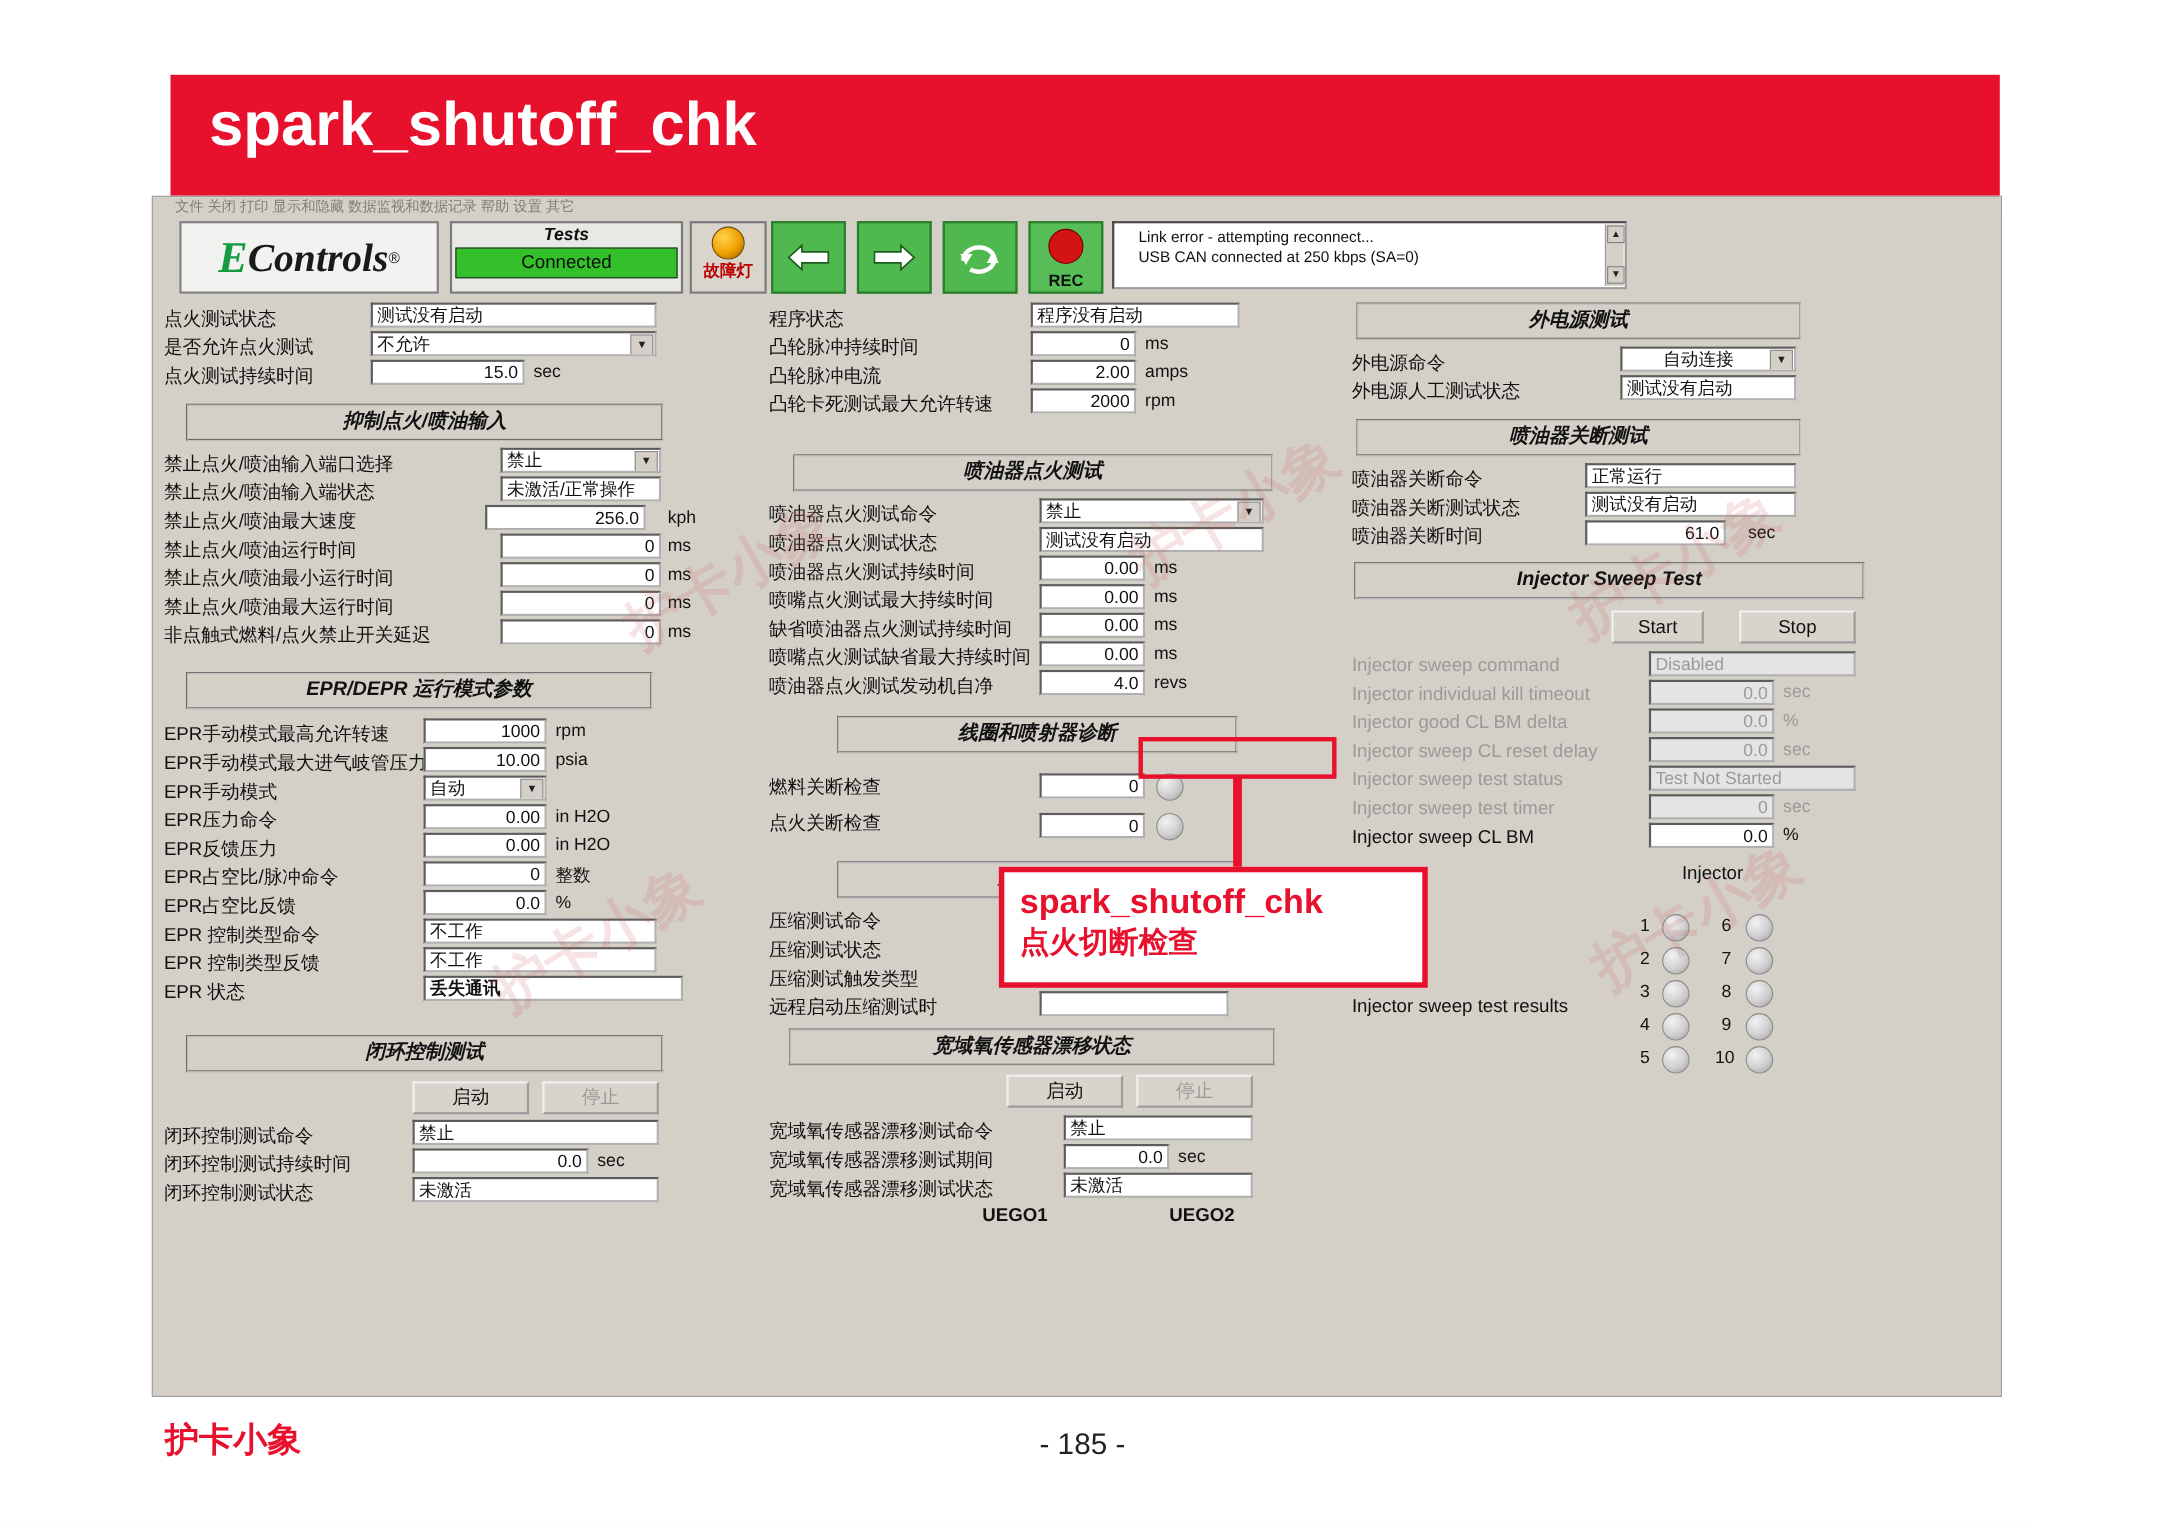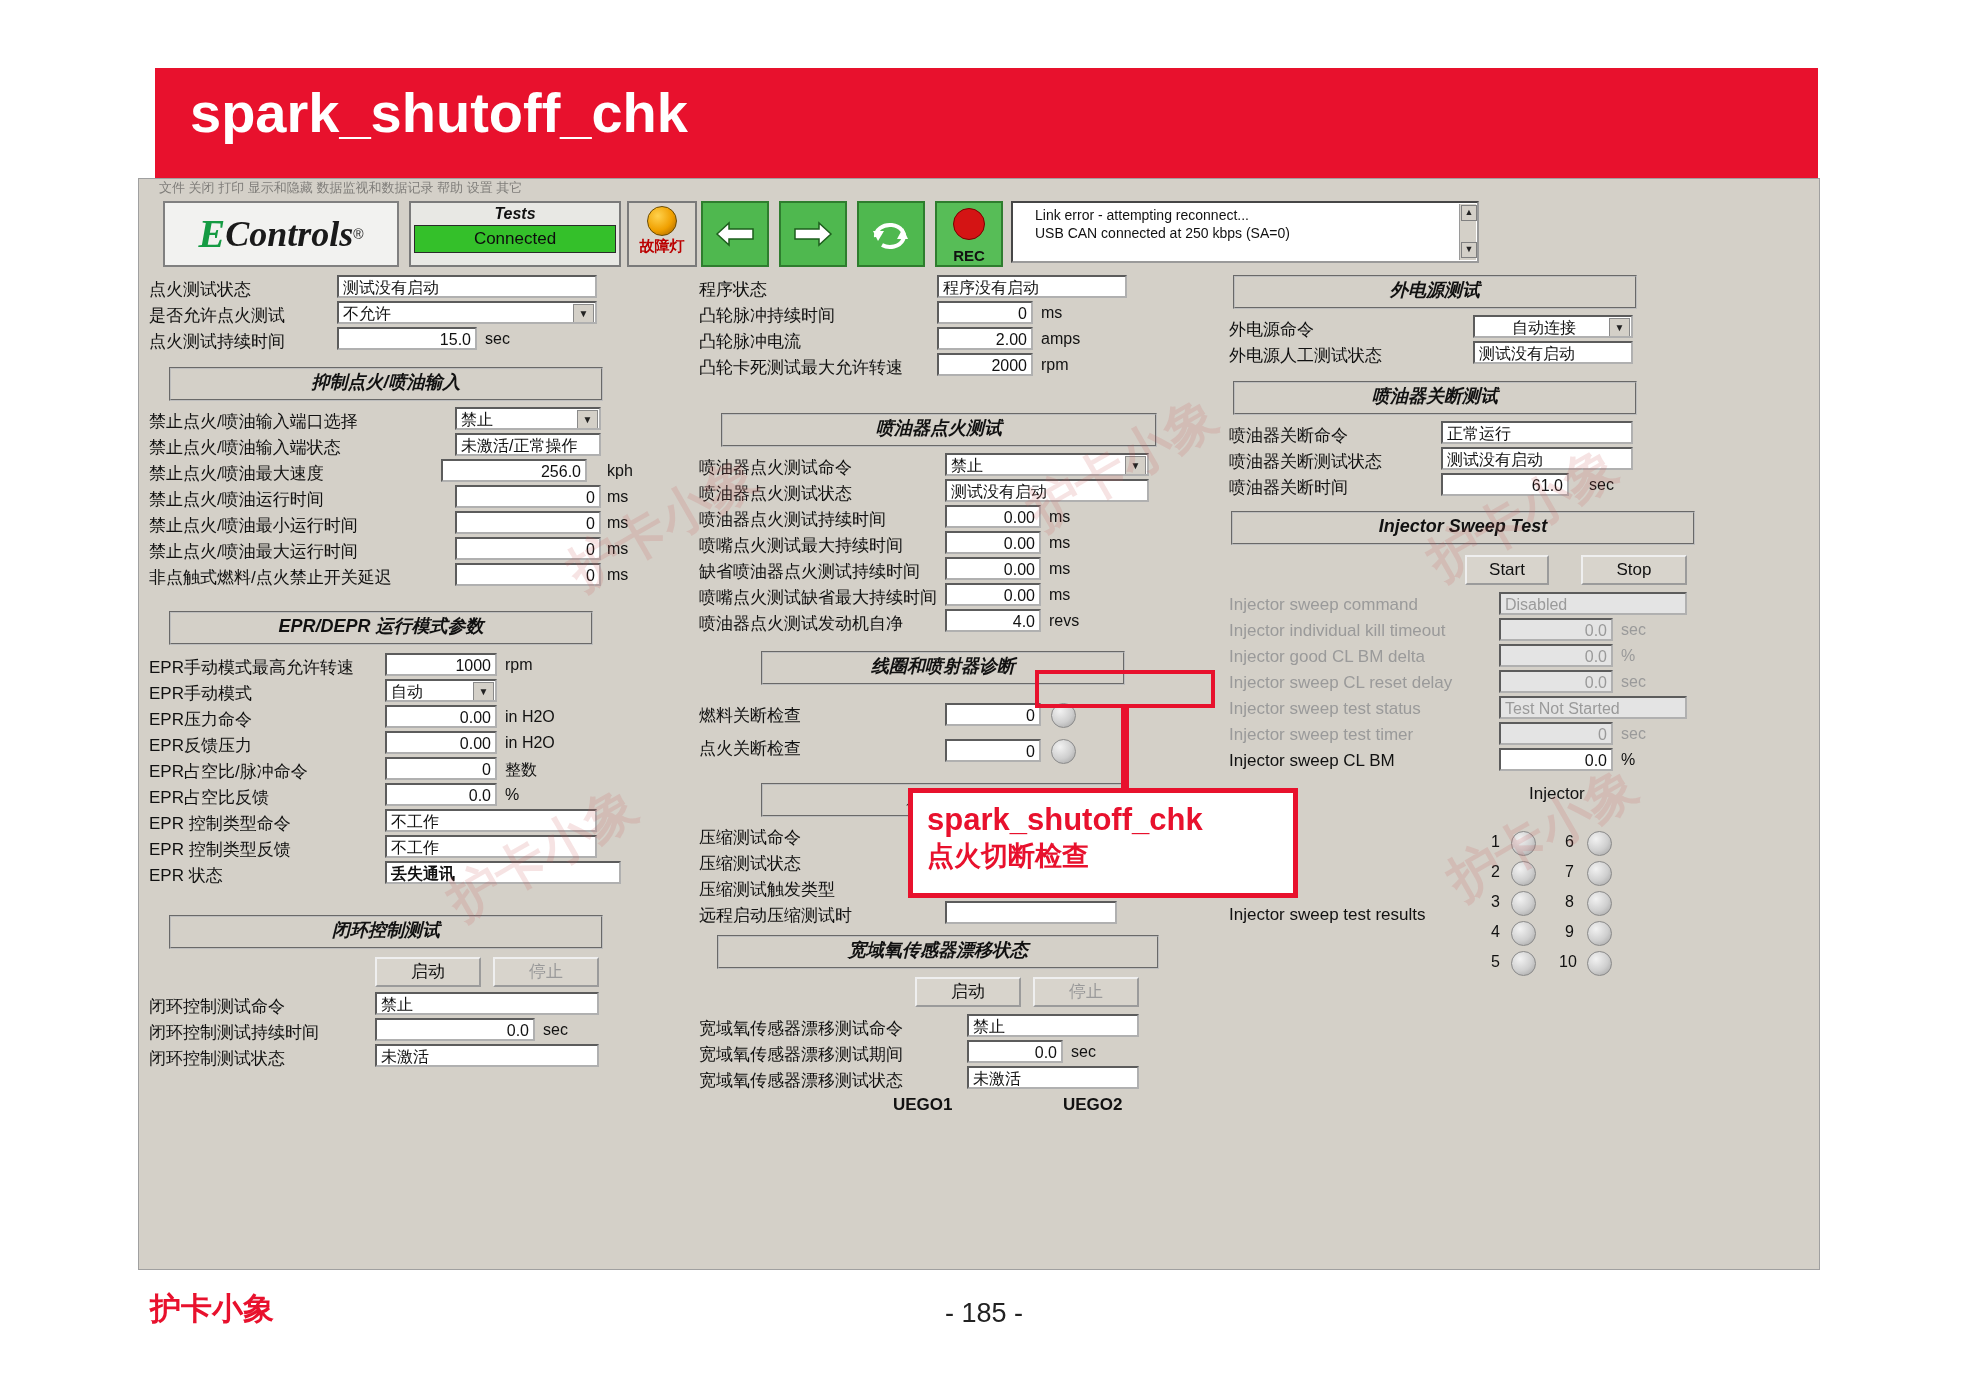--- a/index.html
+++ b/index.html
@@ -465,20 +465,25 @@
       <div style="height:22px;"></div>
 
       <div class="grp-title" style="width:420px; margin-left:20px;">EPR/DEPR 运行模式参数</div>
 
       <div class="row" style="margin-top:8px;">
         <span class="lbl">EPR手动模式最高允许转速</span>
         <span class="fld num" style="left:236px; width:112px;">1000</span>
         <span class="unit" style="left:356px;">rpm</span>
       </div>
       <div class="row">
+        <span class="lbl">EPR手动模式最大进气岐管压力</span>
+        <span class="fld num" style="left:236px; width:112px;">10.00</span>
+        <span class="unit" style="left:356px;">psia</span>
+      </div>
+      <div class="row">
         <span class="lbl">EPR手动模式</span>
         <span class="sel" style="left:236px; width:112px;"><span>自动</span><span class="arrow">▼</span></span>
       </div>
       <div class="row">
         <span class="lbl">EPR压力命令</span>
         <span class="fld num" style="left:236px; width:112px;">0.00</span>
         <span class="unit" style="left:356px;">in H2O</span>
       </div>
       <div class="row">
         <span class="lbl">EPR反馈压力</span>

